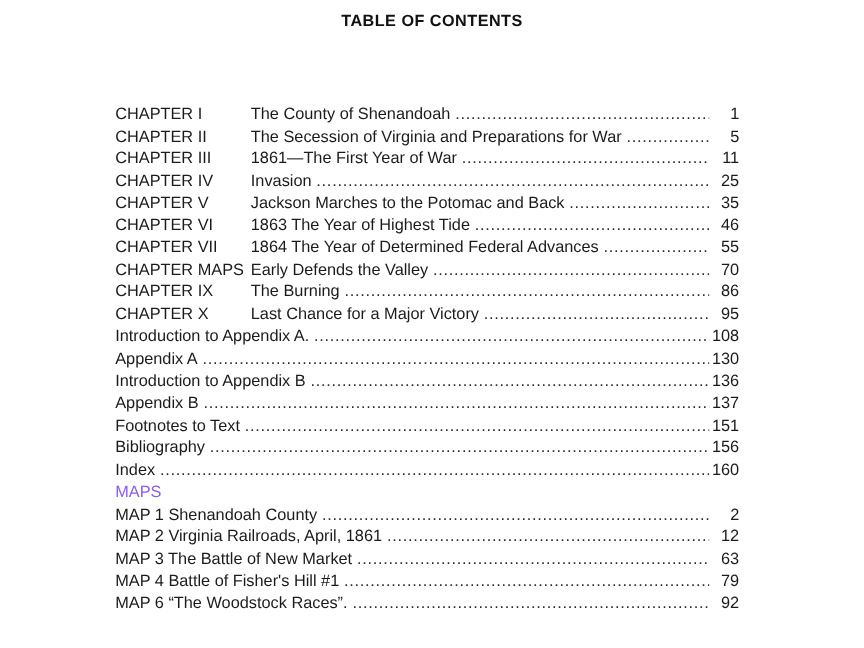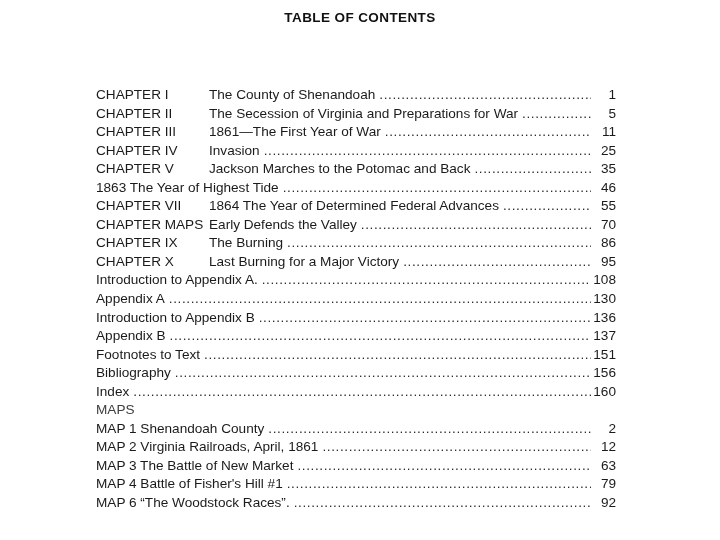--- a/index.html
+++ b/index.html
@@ -87,21 +87,21 @@
   .maps-section {
     position: absolute;
     left: 96px;
     top: 401px;
     width: 520px;
   }
 
   .maps-heading {
     font-size: 13.6px;
     line-height: 18.55px;
-    color: #404040;
+    color: #8b5cf6;
   }
 </style>
 </head>
 <body>
 
 <div class="page">
 
   <div class="doc-title">TABLE OF CONTENTS</div>
 
   <div class="toc">
@@ -130,20 +130,21 @@
           <span class="leader"></span>
           <span class="page-num">25</span>
         </div>
         <div class="entry">
           <span class="chap-label">CHAPTER V</span>
           <span class="entry-title">Jackson Marches to the Potomac and Back</span>
           <span class="leader"></span>
           <span class="page-num">35</span>
         </div>
         <div class="entry">
+          <span class="chap-label">CHAPTER VI</span>
           <span class="entry-title">1863 The Year of Highest Tide</span>
           <span class="leader"></span>
           <span class="page-num">46</span>
         </div>
         <div class="entry">
           <span class="chap-label">CHAPTER VII</span>
           <span class="entry-title">1864 The Year of Determined Federal Advances</span>
           <span class="leader"></span>
           <span class="page-num">55</span>
         </div>
@@ -154,21 +155,21 @@
           <span class="page-num">70</span>
         </div>
         <div class="entry">
           <span class="chap-label">CHAPTER IX</span>
           <span class="entry-title">The Burning</span>
           <span class="leader"></span>
           <span class="page-num">86</span>
         </div>
         <div class="entry">
           <span class="chap-label">CHAPTER X</span>
-          <span class="entry-title">Last Burning for a Major Victory</span>
+          <span class="entry-title">Last Chance for a Major Victory</span>
           <span class="leader"></span>
           <span class="page-num">95</span>
         </div>
       </div>
     <div id="backmatter-rows">
         <div class="entry">
           <span class="entry-title">Introduction to Appendix A.</span>
           <span class="leader"></span>
           <span class="page-num">108</span>
         </div>

